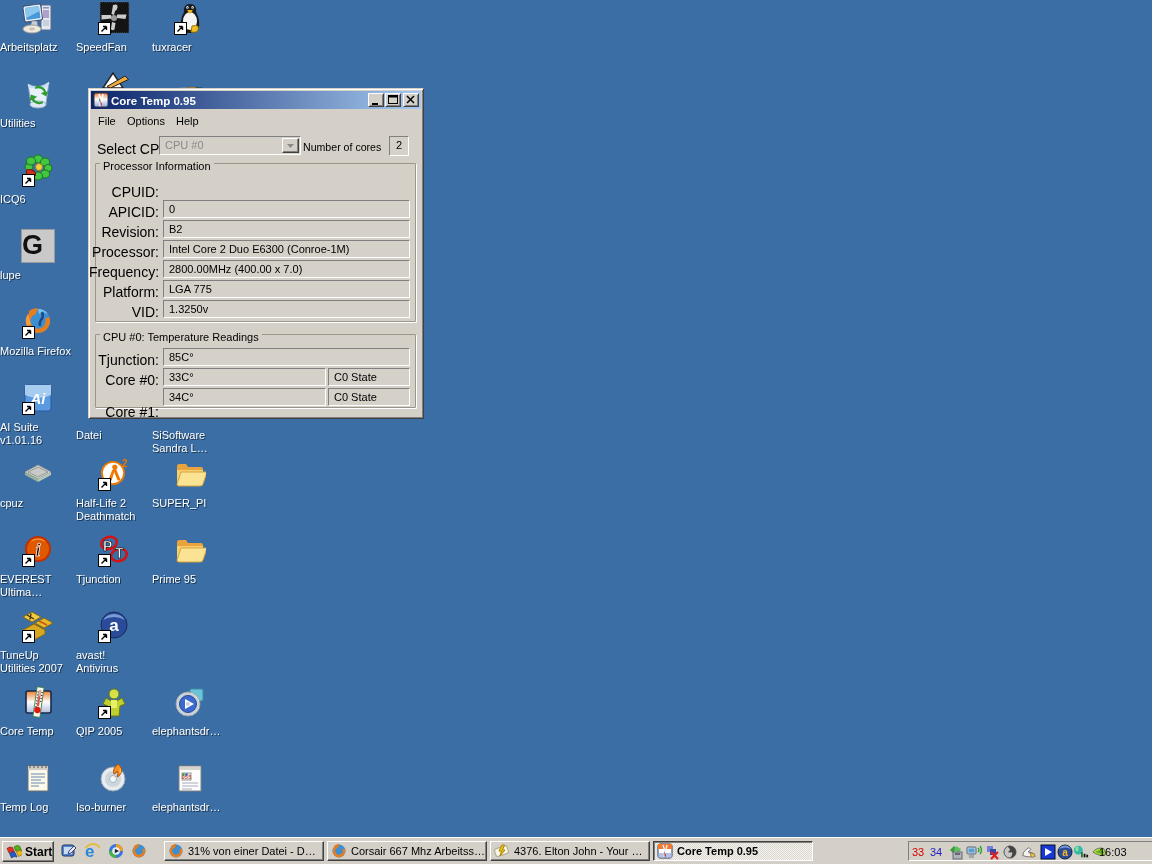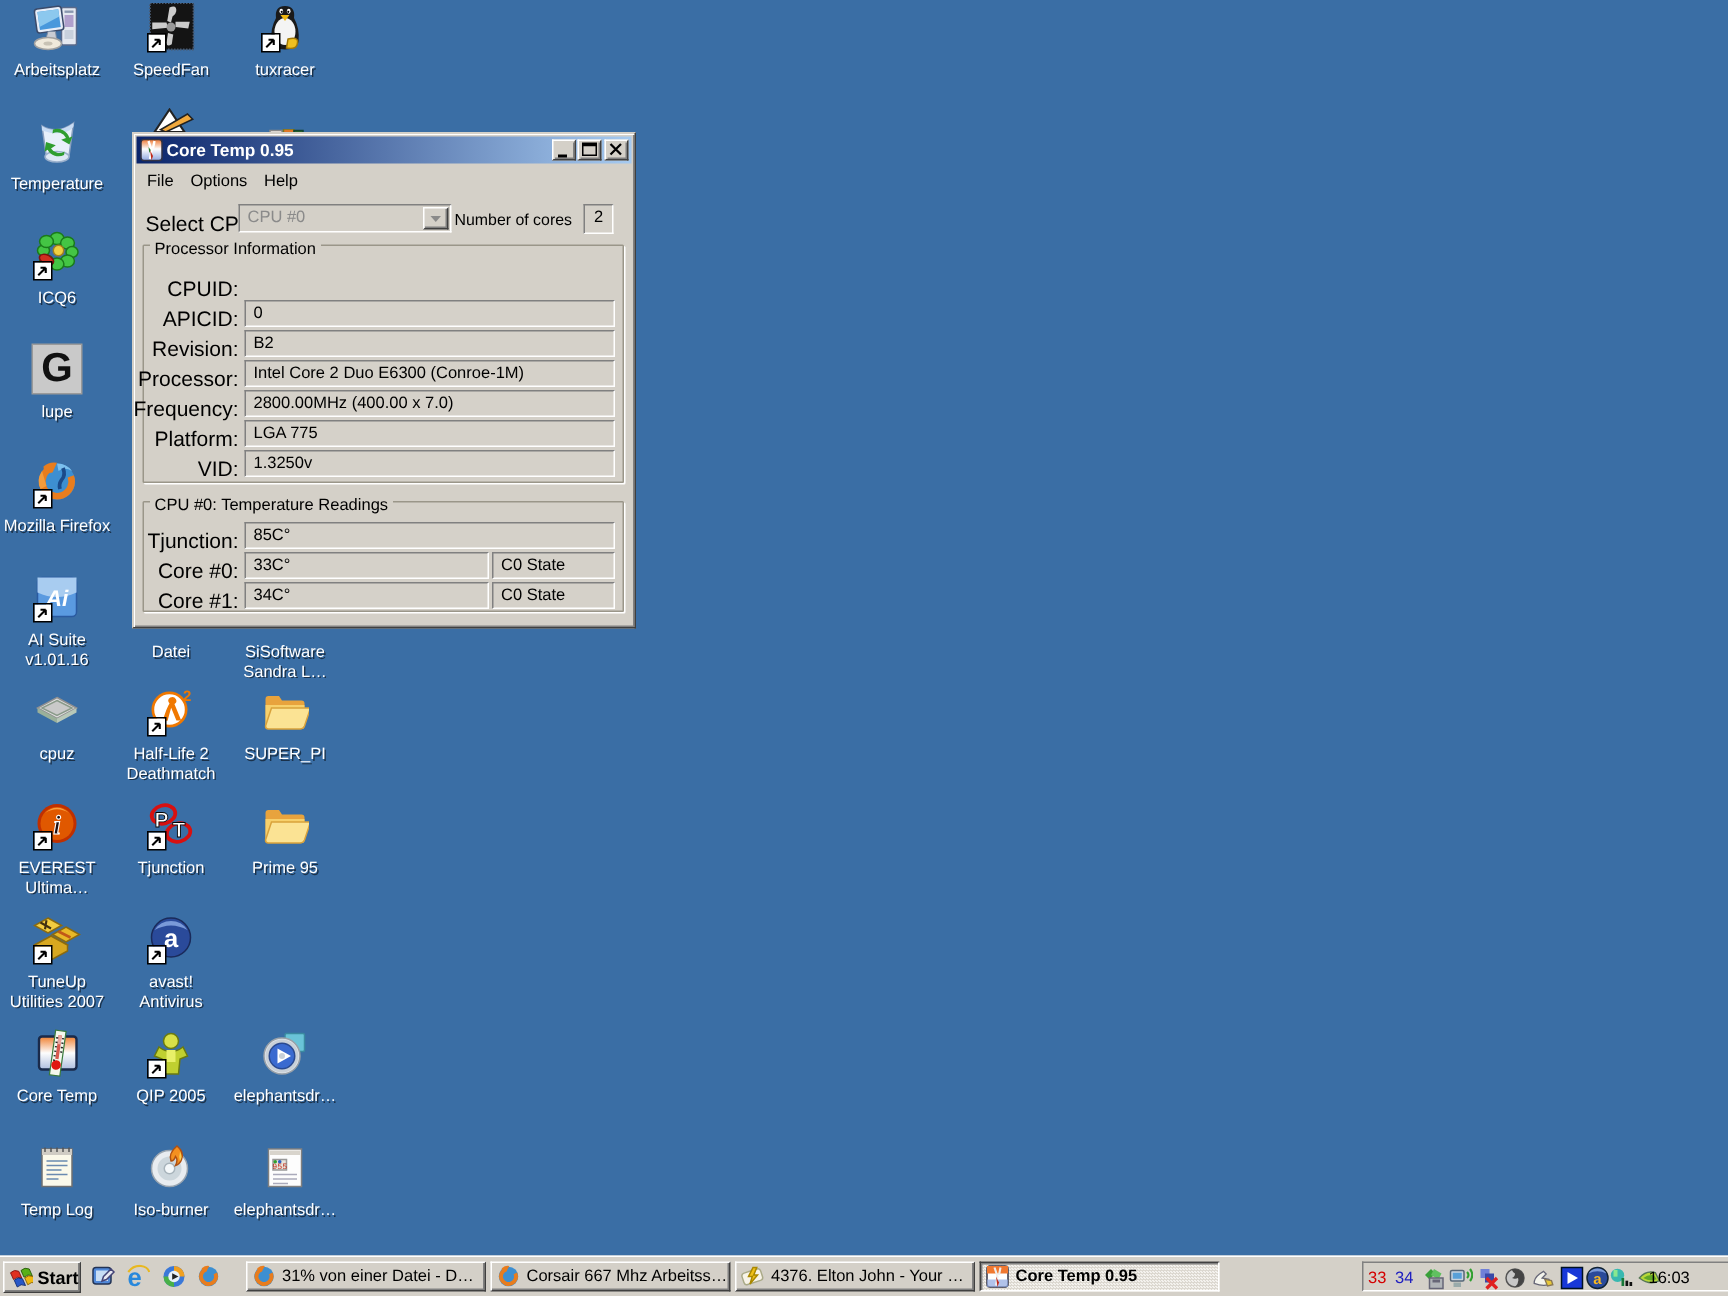--- a/index.html
+++ b/index.html
@@ -1,17 +1,17 @@
 <!DOCTYPE html>
 <html><head><meta charset="utf-8">
 <style>
 *{margin:0;padding:0;box-sizing:border-box}
 html,body{width:1152px;height:864px;overflow:hidden}
 body{background:#3A6EA5;font-family:"Liberation Sans",sans-serif;position:relative}
-.cell{position:absolute;width:76px;text-align:center}
+.cell{position:absolute;width:76px;text-align:left}
 .di{width:32px;height:32px;margin:0 auto;position:relative}
 .lbl{margin-top:7px;color:#fff;font-size:11px;line-height:13px;text-shadow:1px 1px 0 rgba(0,0,0,.55);white-space:nowrap}
 .lbl2{margin-top:7px;color:#fff;font-size:11px;line-height:13px;text-shadow:1px 1px 0 rgba(0,0,0,.55)}
 .sc{position:absolute;left:1px;bottom:0;width:11px;height:11px;background:#fff;outline:1px solid #000}
 .sc svg{position:absolute;left:0;top:0}
 
 .win{position:absolute;left:88px;top:88px;width:336px;height:331px;background:#D4D0C8;
  border:1px solid;border-color:#D4D0C8 #404040 #404040 #D4D0C8;
  box-shadow:inset 1px 1px 0 #fff,inset -1px -1px 0 #808080;padding:3px}
 .tbar{position:absolute;left:2px;top:2px;right:2px;height:18px;background:linear-gradient(to right,#0A246A,#A6CAF0);color:#fff;font-weight:bold;font-size:11.5px}
@@ -51,21 +51,21 @@
  <div class="lbl">Arbeitsplatz</div>
 </div>
 <div class="cell" style="left:0;top:78px">
  <div class="di"><svg width="32" height="32" viewBox="0 0 32 32">
   <path d="M6 6 Q16 12 27 4 L24 26 Q16 31 9 27 Z" fill="#e8f0fa" stroke="#8aa0c0"></path>
   <path d="M6 6 Q16 12 27 4 Q28 8 22 10 Q14 12 6 9 Z" fill="#c8dcf4"></path>
   <ellipse cx="16" cy="26.5" rx="8" ry="3.5" fill="#dde8f4" stroke="#9ab0cc"></ellipse>
   <path d="M13 11 a6.5 6.5 0 0 1 9 3 l-3.2 1.2 5.5 3.2 2-5.5 -2 1 a 8.5 8.5 0 0 0 -11 -5.5z" fill="#2f9e2f"></path>
   <path d="M21 23 a6.5 6.5 0 0 1 -9 -2 l3.2-2.2 -6.5-2.2 -1 6.5 2-1.2 a 8.5 8.5 0 0 0 11 3.5z" fill="#2f9e2f"></path>
  </svg></div>
- <div class="lbl">Temperature</div>
+ <div class="lbl">Utilities</div>
 </div>
 <div class="cell" style="left:0;top:154px">
  <div class="di"><svg width="32" height="32" viewBox="0 0 32 32">
   <g stroke="#1a7a1a" stroke-width="1" fill="#44c544">
   <ellipse cx="16" cy="5" rx="4.6" ry="4"></ellipse>
           <ellipse cx="23" cy="8" rx="4.6" ry="4"></ellipse>
           <ellipse cx="26" cy="14" rx="4" ry="3.6"></ellipse>
   <ellipse cx="23" cy="20" rx="4.6" ry="4"></ellipse>
           <ellipse cx="16" cy="22" rx="4.6" ry="4"></ellipse>
           <ellipse cx="9" cy="20" rx="4.6" ry="4"></ellipse>
@@ -398,21 +398,21 @@
  <div class="glbl" style="left:0px;top:215px;width:70px">VID:</div>
  <div class="fld" style="left:74px;top:211px;width:247px;height:18px">1.3250v</div>
 
  <div class="gbox" style="left:6px;top:245px;width:321px;height:74px"></div>
  <div class="gttl" style="left:11px;top:242px">CPU #0: Temperature Readings</div>
  <div class="glbl" style="left:0px;top:263px;width:70px">Tjunction:</div>
  <div class="fld" style="left:74px;top:259px;width:247px;height:18px">85C°</div>
  <div class="glbl" style="left:0px;top:283px;width:70px">Core #0:</div>
  <div class="fld" style="left:74px;top:279px;width:163px;height:18px">33C°</div>
  <div class="fld" style="left:239px;top:279px;width:82px;height:18px">C0 State</div>
- <div class="glbl" style="left:0px;top:303px;width:70px">Core #1:</div>
+ <div class="glbl" style="left:0px;top:315px;width:70px">Core #1:</div>
  <div class="fld" style="left:74px;top:299px;width:163px;height:18px">34C°</div>
  <div class="fld" style="left:239px;top:299px;width:82px;height:18px">C0 State</div>
 </div>
 
 <div id="tb">
 
  <div style="position:absolute;left:2px;top:3px;width:52px;height:21px;background:#D4D0C8;border:1px solid;border-color:#fff #404040 #404040 #fff;box-shadow:inset -1px -1px 0 #808080">
   <svg style="position:absolute;left:3px;top:2px" width="16" height="16" viewBox="0 0 16 16">
    <path d="M1 4.5 q2.5-2.5 5.5-1 l2 4.5 q-3-1.5-5.5 1z" fill="#e03020" stroke="#801010" stroke-width=".6"></path>
    <path d="M8 3 q2.5-2.5 5.5-1 l2 4.5 q-3-1.5-5.5 1z" fill="#58b018" stroke="#255a08" stroke-width=".6"></path>

